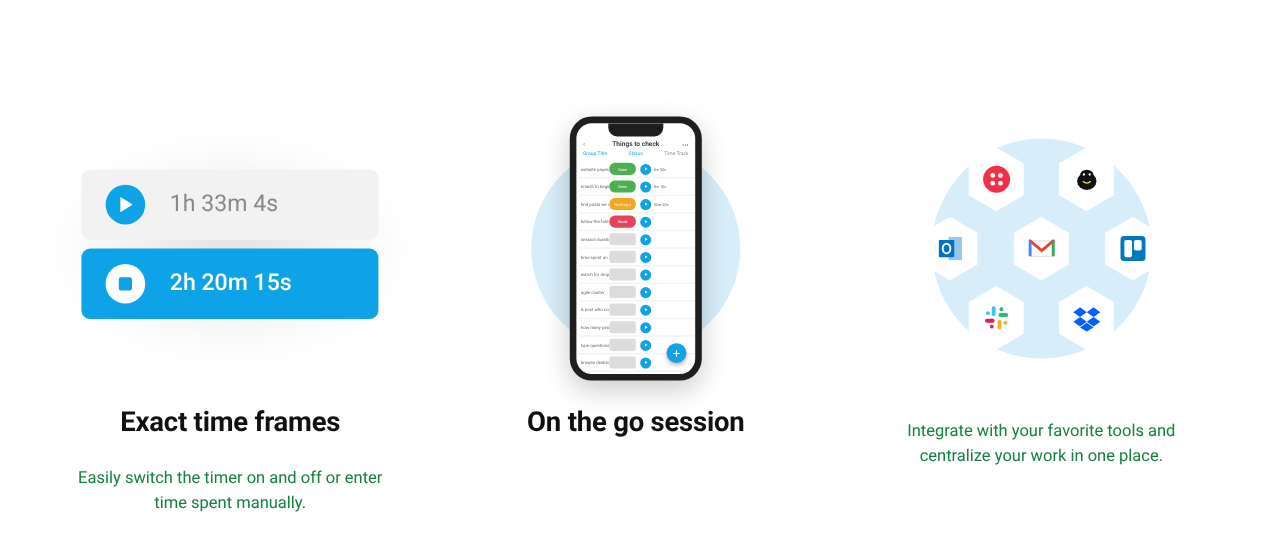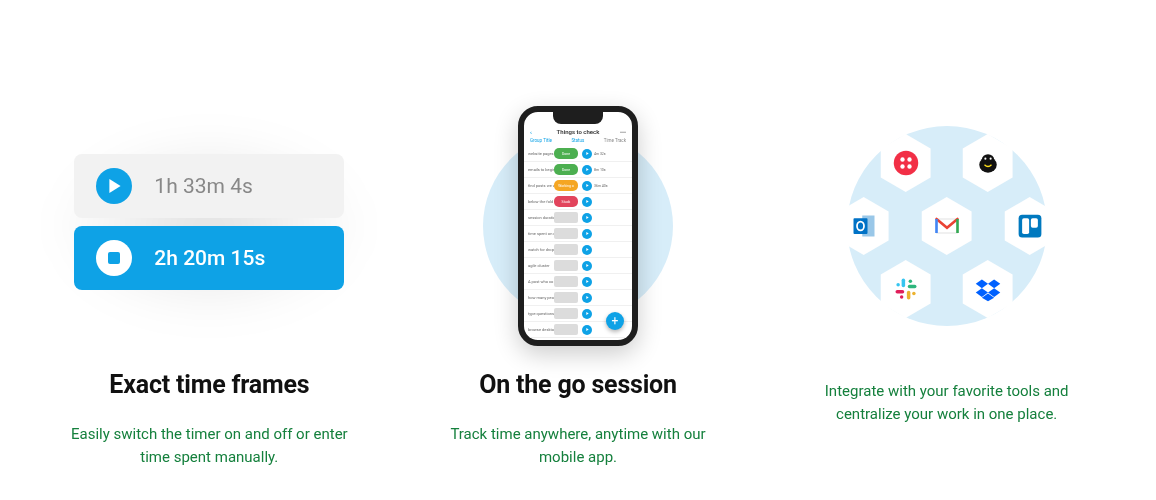--- a/index.html
+++ b/index.html
@@ -422,21 +422,20 @@
                     <path d="M1 0 L9 5 L1 10 Z"></path>
                   </svg>
                 </div>
               </div>
             </div>
           <div class="phone-fab">+</div>
         </div>
       </div>
     </div>
     <h3 class="feature-title">On the go session</h3>
-    <p class="feature-desc">Track time anywhere, anytime with our mobile app.</p>
   </div>
 
   <div class="feature">
     <div class="illustration">
       <div class="integrations">
         <div class="int-halo"></div>
         <div class="hex hex-tl">
           <svg class="icon-svg" viewBox="0 0 32 32">
               <circle cx="16" cy="16" r="14" fill="#f22f46"></circle>
               <circle cx="12" cy="12" r="2.5" fill="#fff"></circle>

